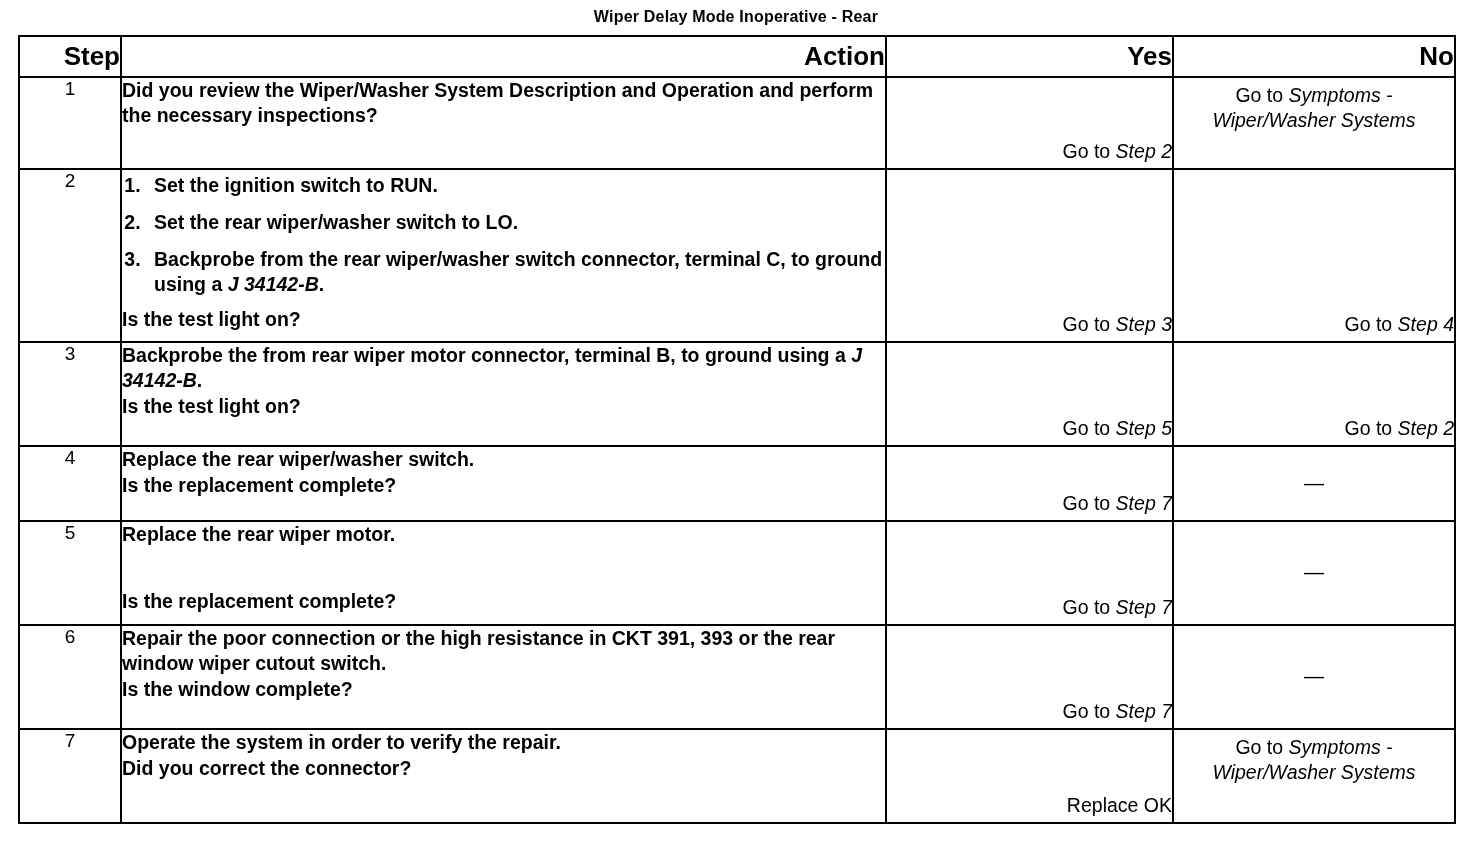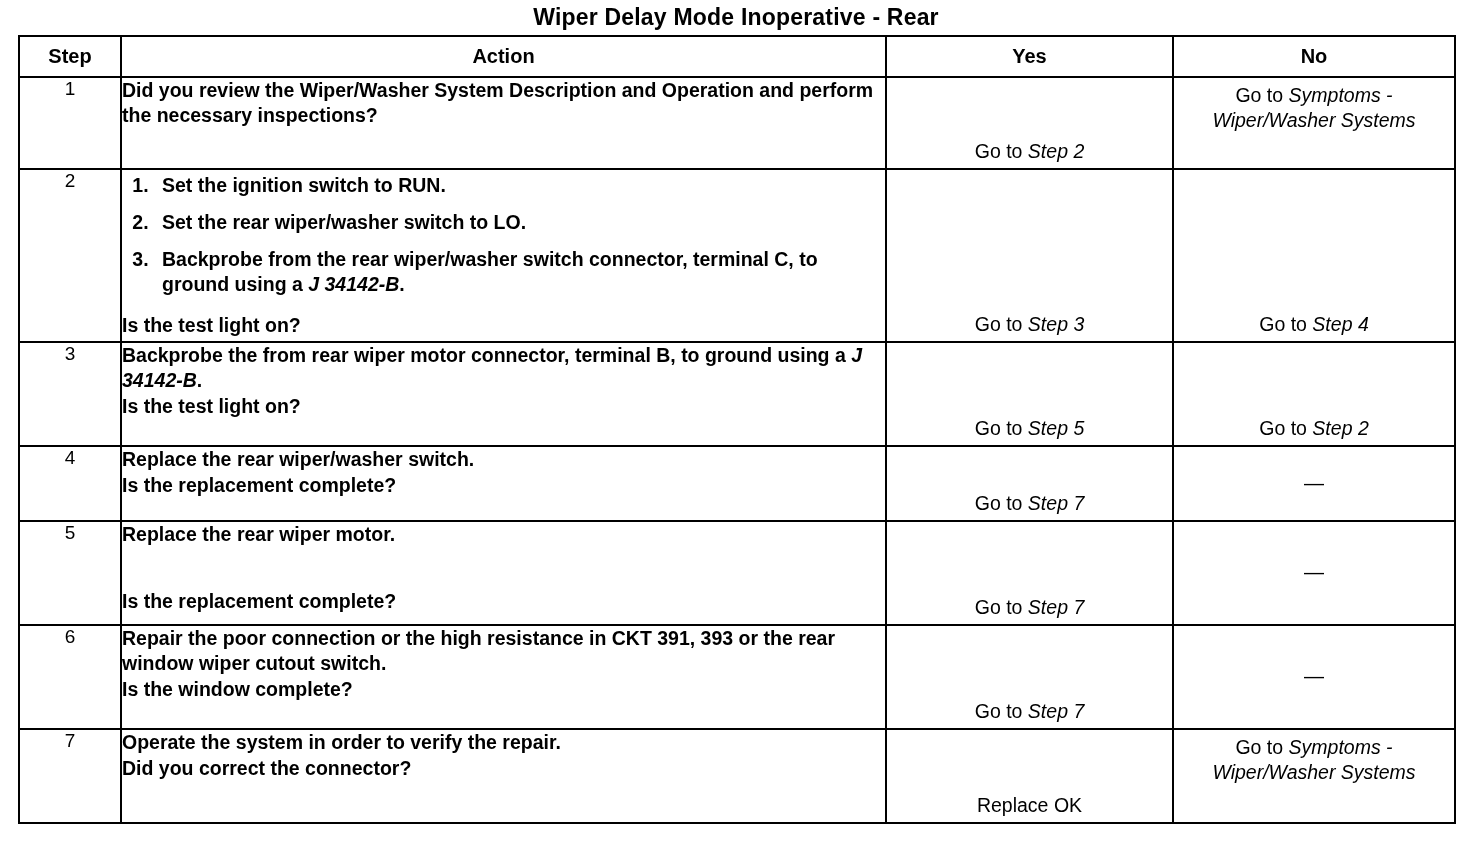--- a/index.html
+++ b/index.html
@@ -15,21 +15,21 @@
     overflow: hidden;
   }
   .page {
     position: relative;
     width: 1472px;
     height: 844px;
     box-sizing: border-box;
   }
   .doc-title {
     text-align: center;
-    font-size: 23px;
+    font-size: 16px;
     font-weight: bold;
     letter-spacing: 0.2px;
     line-height: 28px;
     padding-top: 3px;
     padding-bottom: 4px;
   }
   table.diag {
     border-collapse: collapse;
     width: 1436px;
     margin: 0 18px 0 18px;
@@ -39,22 +39,22 @@
   table.diag col.c-act   { width: 765px; }
   table.diag col.c-yes   { width: 287px; }
   table.diag col.c-no    { width: 282px; }
 
   table.diag th, table.diag td {
     border: 2px solid #000000;
     padding: 0;
     vertical-align: top;
   }
   table.diag thead th {
-    text-align: center;
-    font-size: 20px;
+    text-align: right;
+    font-size: 26px;
     font-weight: bold;
     height: 34px;
     vertical-align: middle;
     padding: 2px 0 3px 0;
   }
   td.step-cell {
     text-align: center;
     vertical-align: middle;
     font-size: 19px;
     font-weight: normal;
@@ -70,21 +70,21 @@
     text-align: center;
     font-size: 19.5px;
     line-height: 25px;
     margin-left: 21px;
   }
   .ans-bottom {
     position: absolute;
     left: 0;
     right: 0;
     bottom: 4px;
-    text-align: center;
+    text-align: right;
   }
   .ans-top {
     position: absolute;
     left: 6px;
     right: 6px;
     top: 5px;
     text-align: center;
   }
   .ans-mid {
     position: absolute;
@@ -93,29 +93,29 @@
     top: 50%;
     transform: translateY(-52%);
     text-align: center;
     font-size: 20px;
   }
   .ital { font-style: italic; }
   .dash { font-size: 20px; letter-spacing: 0; }
 
   ol.steps {
     margin: 3px 0 0 0;
-    padding: 0 0 0 32px;
+    padding: 0 0 0 24px;
     list-style-type: decimal;
   }
   ol.steps li {
     margin: 0 0 12px 0;
     padding-left: 8px;
     line-height: 25px;
   }
-  ol.steps li:last-child { margin-bottom: 16px; }
+  ol.steps li:last-child { margin-bottom: 10px; }
   .q-line { margin: 0; }
   .gap-line { margin-top: 42px; }
   .tight-2nd { margin-top: 1px; }
 </style>
 </head>
 <body>
 
 <div class="page">
 
   <div class="doc-title">Wiper Delay Mode Inoperative - Rear</div>

